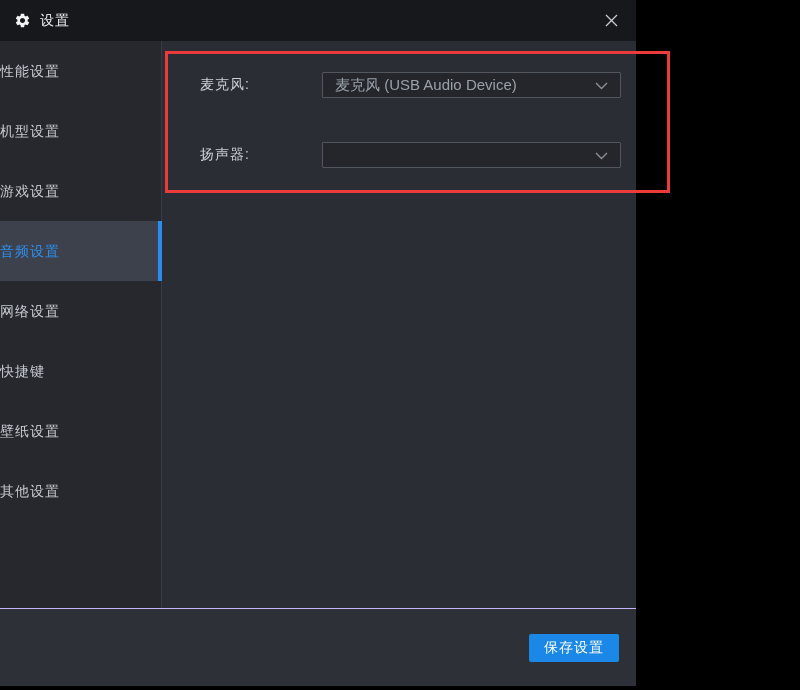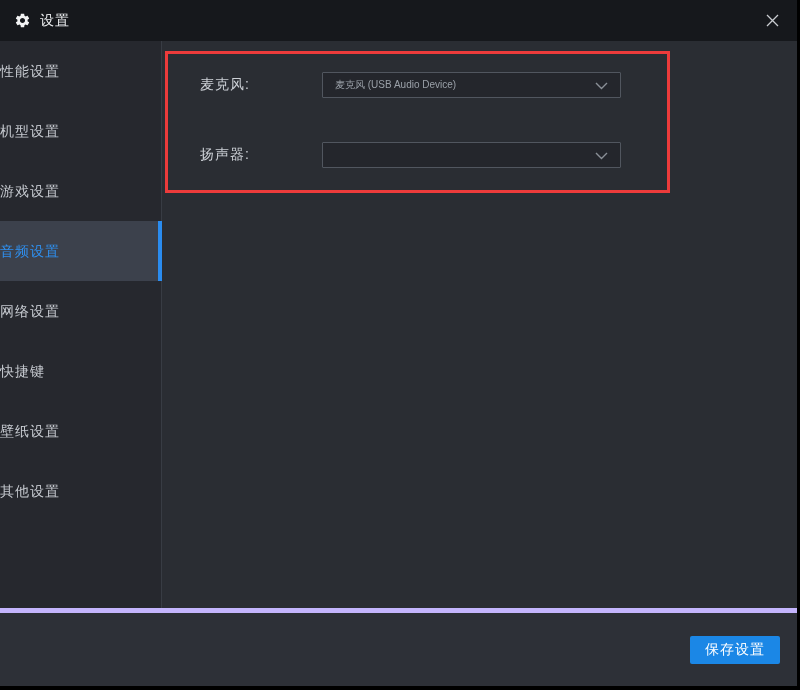--- a/index.html
+++ b/index.html
@@ -5,21 +5,21 @@
   * { margin: 0; padding: 0; box-sizing: border-box; }
   html, body {
     width: 800px; height: 690px;
     background: #000;
     font-family: "Liberation Sans", "DejaVu Sans", sans-serif;
     overflow: hidden;
   }
   .window {
     position: absolute;
     left: 0; top: 0;
-    width: 797px; height: 686px;
+    width: 636px; height: 686px;
     background: #2a2d33;
     display: flex;
     flex-direction: column;
   }
   
   .titlebar {
     height: 41px;
     background: #16181c;
     display: flex;
     align-items: center;
@@ -106,35 +106,35 @@
     width: 299px; height: 26px;
     background: #24262c;
     border: 1px solid #51565f;
     border-radius: 1px;
     display: flex;
     align-items: center;
     padding: 0 26px 0 12px;
     cursor: pointer;
   }
   .dropdown .dd-value {
-    font-size: 10px;
+    font-size: 15px;
     color: #9aa0a8;
     white-space: nowrap;
     overflow: hidden;
   }
   .dropdown .dd-chevron {
     position: absolute;
     right: 12px; top: 9px;
     line-height: 0;
   }
   
   .footer {
     flex: 0 0 78px;
     background: #2d3037;
-    border-top: 5px solid #c4b5fd;
+    border-top: 1px solid #c4b5fd;
     display: flex;
     align-items: center;
     justify-content: flex-end;
     padding-right: 17px;
     gap: 4px;
   }
   .btn {
     height: 28px;
     border: none;
     border-radius: 2px;

